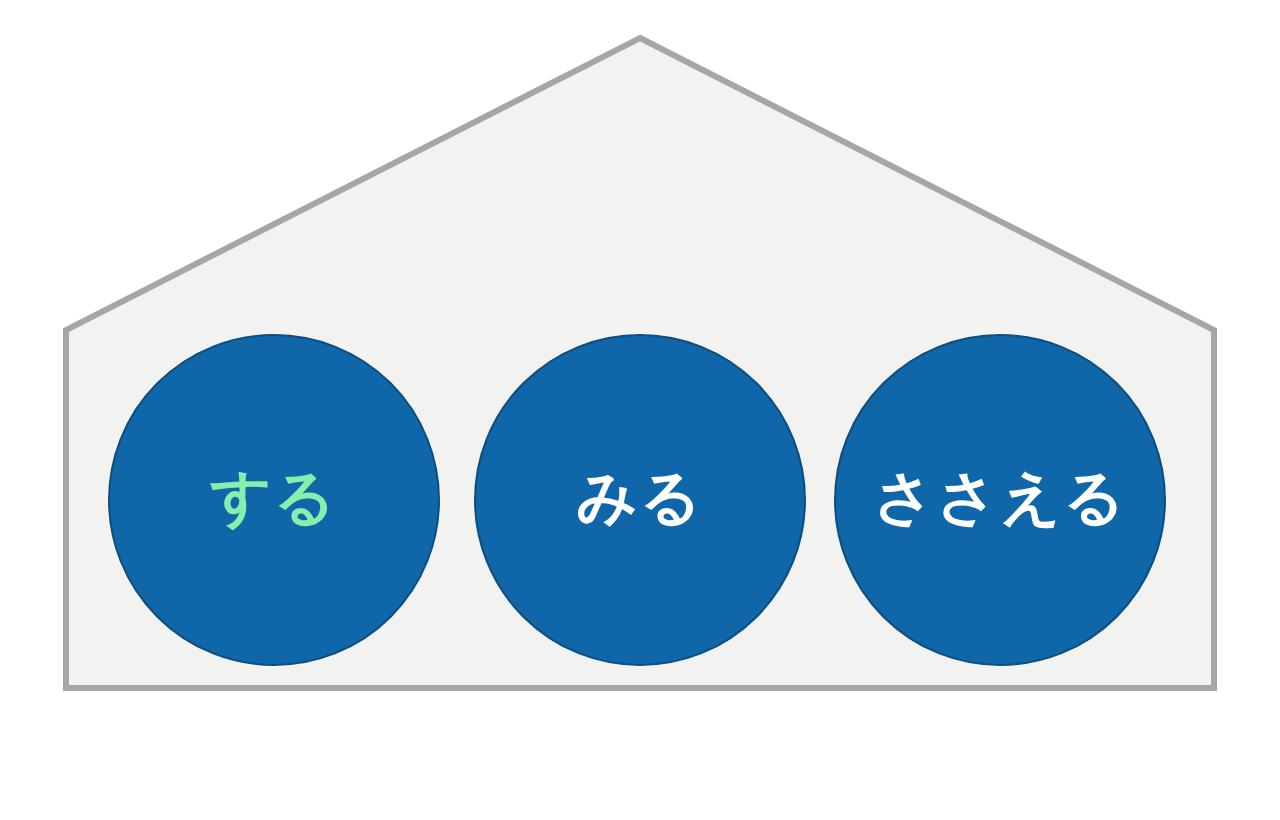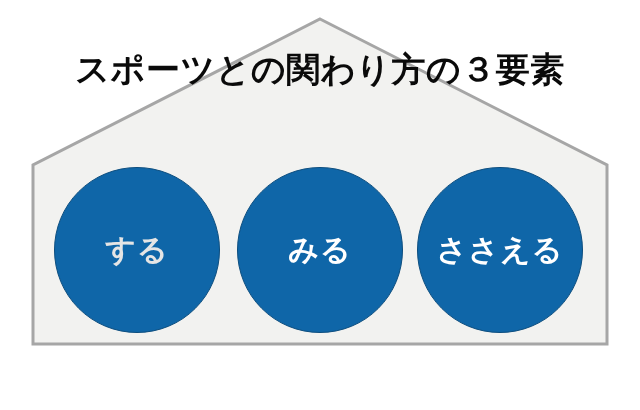--- a/index.html
+++ b/index.html
@@ -76,24 +76,23 @@
 </style>
 </head>
 <body>
 
 <div id="stage" style="background: rgb(255, 255, 255);">
 
   <svg class="house-svg" viewBox="0 0 640 410" aria-hidden="true">
     <polygon id="house-polygon" points="320,19 607,165 607,344 33,344 33,165" fill="#F2F2F0" stroke="#A6A6A6" stroke-width="3" stroke-linejoin="miter"></polygon>
   </svg>
 
-  <div class="diagram-title" style="color: rgb(10, 10, 10);">スポーツとの関わり方の３要素</div>
 
   <div class="circle" id="circle-0" style="background: rgb(15, 102, 168); border: 1px solid rgb(13, 78, 127);">
-    <span class="circle-label" style="color: #e5e5e5;">する</span>
+    <span class="circle-label" style="color: #86efac;">する</span>
   </div>
 
   <div class="circle" id="circle-1" style="background: rgb(15, 102, 168); border: 1px solid rgb(13, 78, 127);">
     <span class="circle-label" style="color: rgb(255, 255, 255);">みる</span>
   </div>
 
   <div class="circle" id="circle-2" style="background: rgb(15, 102, 168); border: 1px solid rgb(13, 78, 127);">
     <span class="circle-label" style="color: rgb(255, 255, 255);">ささえる</span>
   </div>
 

